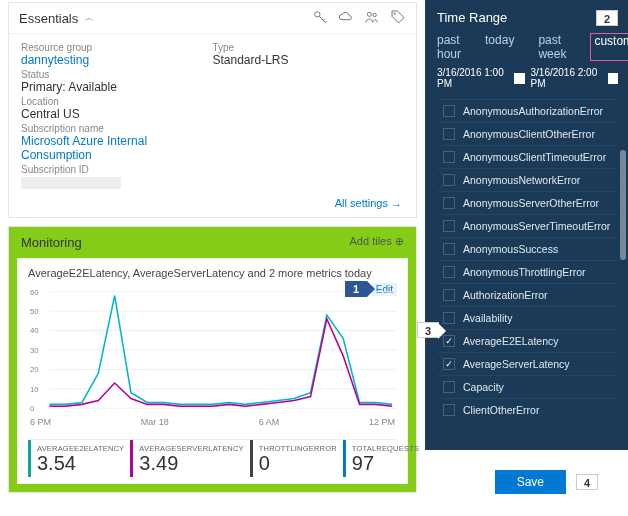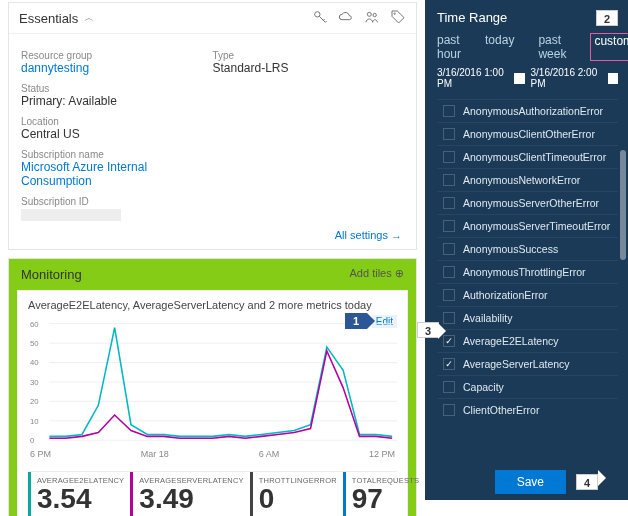--- a/index.html
+++ b/index.html
@@ -1,30 +1,30 @@
 <!DOCTYPE html>
 <html><head>
 <meta charset="utf-8">
 <style>
 * { margin: 0; padding: 0; box-sizing: border-box; }
 body { font-family: "Segoe UI", Arial, sans-serif; font-size: 11px; background: #fff; width: 628px; height: 516px; overflow: hidden; position: relative; }
 
 .main-panel { width: 425px; float: left; }
-.side-panel { width: 203px; height: 500px; float: left; background: #1b3a57; color: #fff; position: relative; }
+.side-panel { width: 203px; height: 450px; float: left; background: #1b3a57; color: #fff; position: relative; }
 
 .essentials { border: 1px solid #e5e5e5; margin: 2px 8px 8px 8px; }
 .ess-header { display: flex; align-items: center; padding: 6px 10px; border-bottom: 1px solid #f0f0f0; }
 .ess-header h3 { font-weight: 400; font-size: 13px; color: #333; }
 .chevron { margin-left: 6px; color: #666; font-size: 10px; }
 .hdr-icons { margin-left: auto; display: flex; gap: 10px; }
 .hdr-icons svg { width: 16px; height: 16px; }
 
 .ess-body { display: flex; padding: 8px 12px 4px 12px; }
 .ess-col { flex: 1; }
-.ess-label { color: #888; font-size: 10px; margin-top: 8px; }
+.ess-label { color: #888; font-size: 10px; margin-top: 0; }
 .ess-value { color: #333; font-size: 12px; margin-bottom: 2px; }
 .ess-link { color: #0078d4; font-size: 12px; margin-bottom: 2px; cursor: pointer; }
 .redact { background: #eee; height: 12px; width: 100px; margin-top: 2px; }
 
 .all-settings { text-align: right; padding: 4px 14px 8px 0; }
 .all-settings a { color: #0078d4; font-size: 11px; text-decoration: none; }
 
 .monitoring { border: 1px solid #e5e5e5; margin: 0 8px; background: #84cc16; }
 .mon-header { display: flex; padding: 8px 12px; }
 .mon-header h3 { font-weight: 400; font-size: 13px; color: #333; }
@@ -39,21 +39,21 @@
 .callout.white { background: #fff; color: #333; border: 1px solid #ccc; }
 .callout.white::after { border-left-color: #fff; }
 
 .chart-area { position: relative; height: 150px; margin-top: 6px; }
 .chart-svg { width: 100%; height: 130px; }
 .x-axis { display: flex; justify-content: space-between; font-size: 9px; color: #888; padding: 0 2px; }
 
 .metrics-row { display: flex; border-top: 1px solid #eee; margin-top: 4px; }
 .metric { flex: 1; padding: 4px 6px; border-left: 3px solid; }
 .metric .mlabel { font-size: 7.5px; color: #666; letter-spacing: 0.2px; white-space: nowrap; overflow: hidden; }
-.metric .mvalue { font-size: 28px; color: #333; font-weight: 700; line-height: 1; }
+.metric .mvalue { font-size: 20px; color: #333; font-weight: 400; line-height: 1; }
 .m0 { border-color: #0aa89e; }
 .m1 { border-color: #b4009e; }
 .m2 { border-color: #444; }
 .m3 { border-color: #0078d4; }
 
 
 .side-inner { padding: 10px 10px 0 12px; }
 .side-title { font-size: 13px; font-weight: 400; margin-bottom: 8px; }
 .range-tabs { display: flex; gap: 24px; font-size: 12px; color: #b8d4e3; }
 .range-tabs span { cursor: pointer; }

